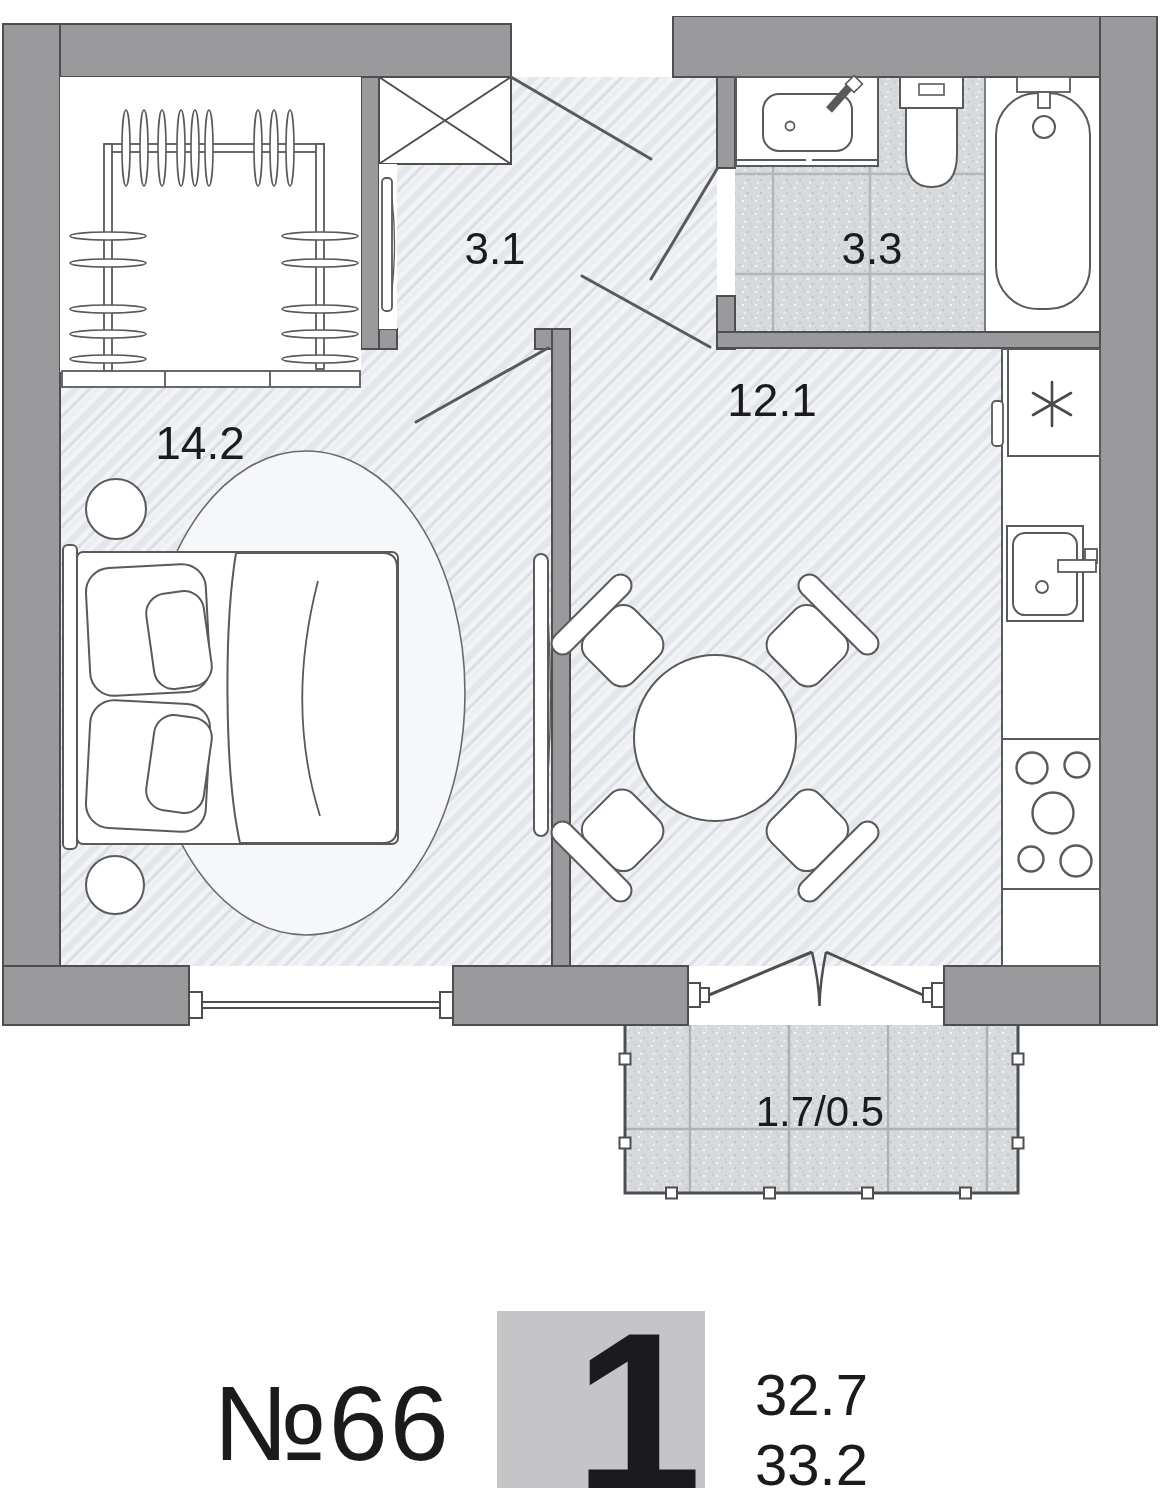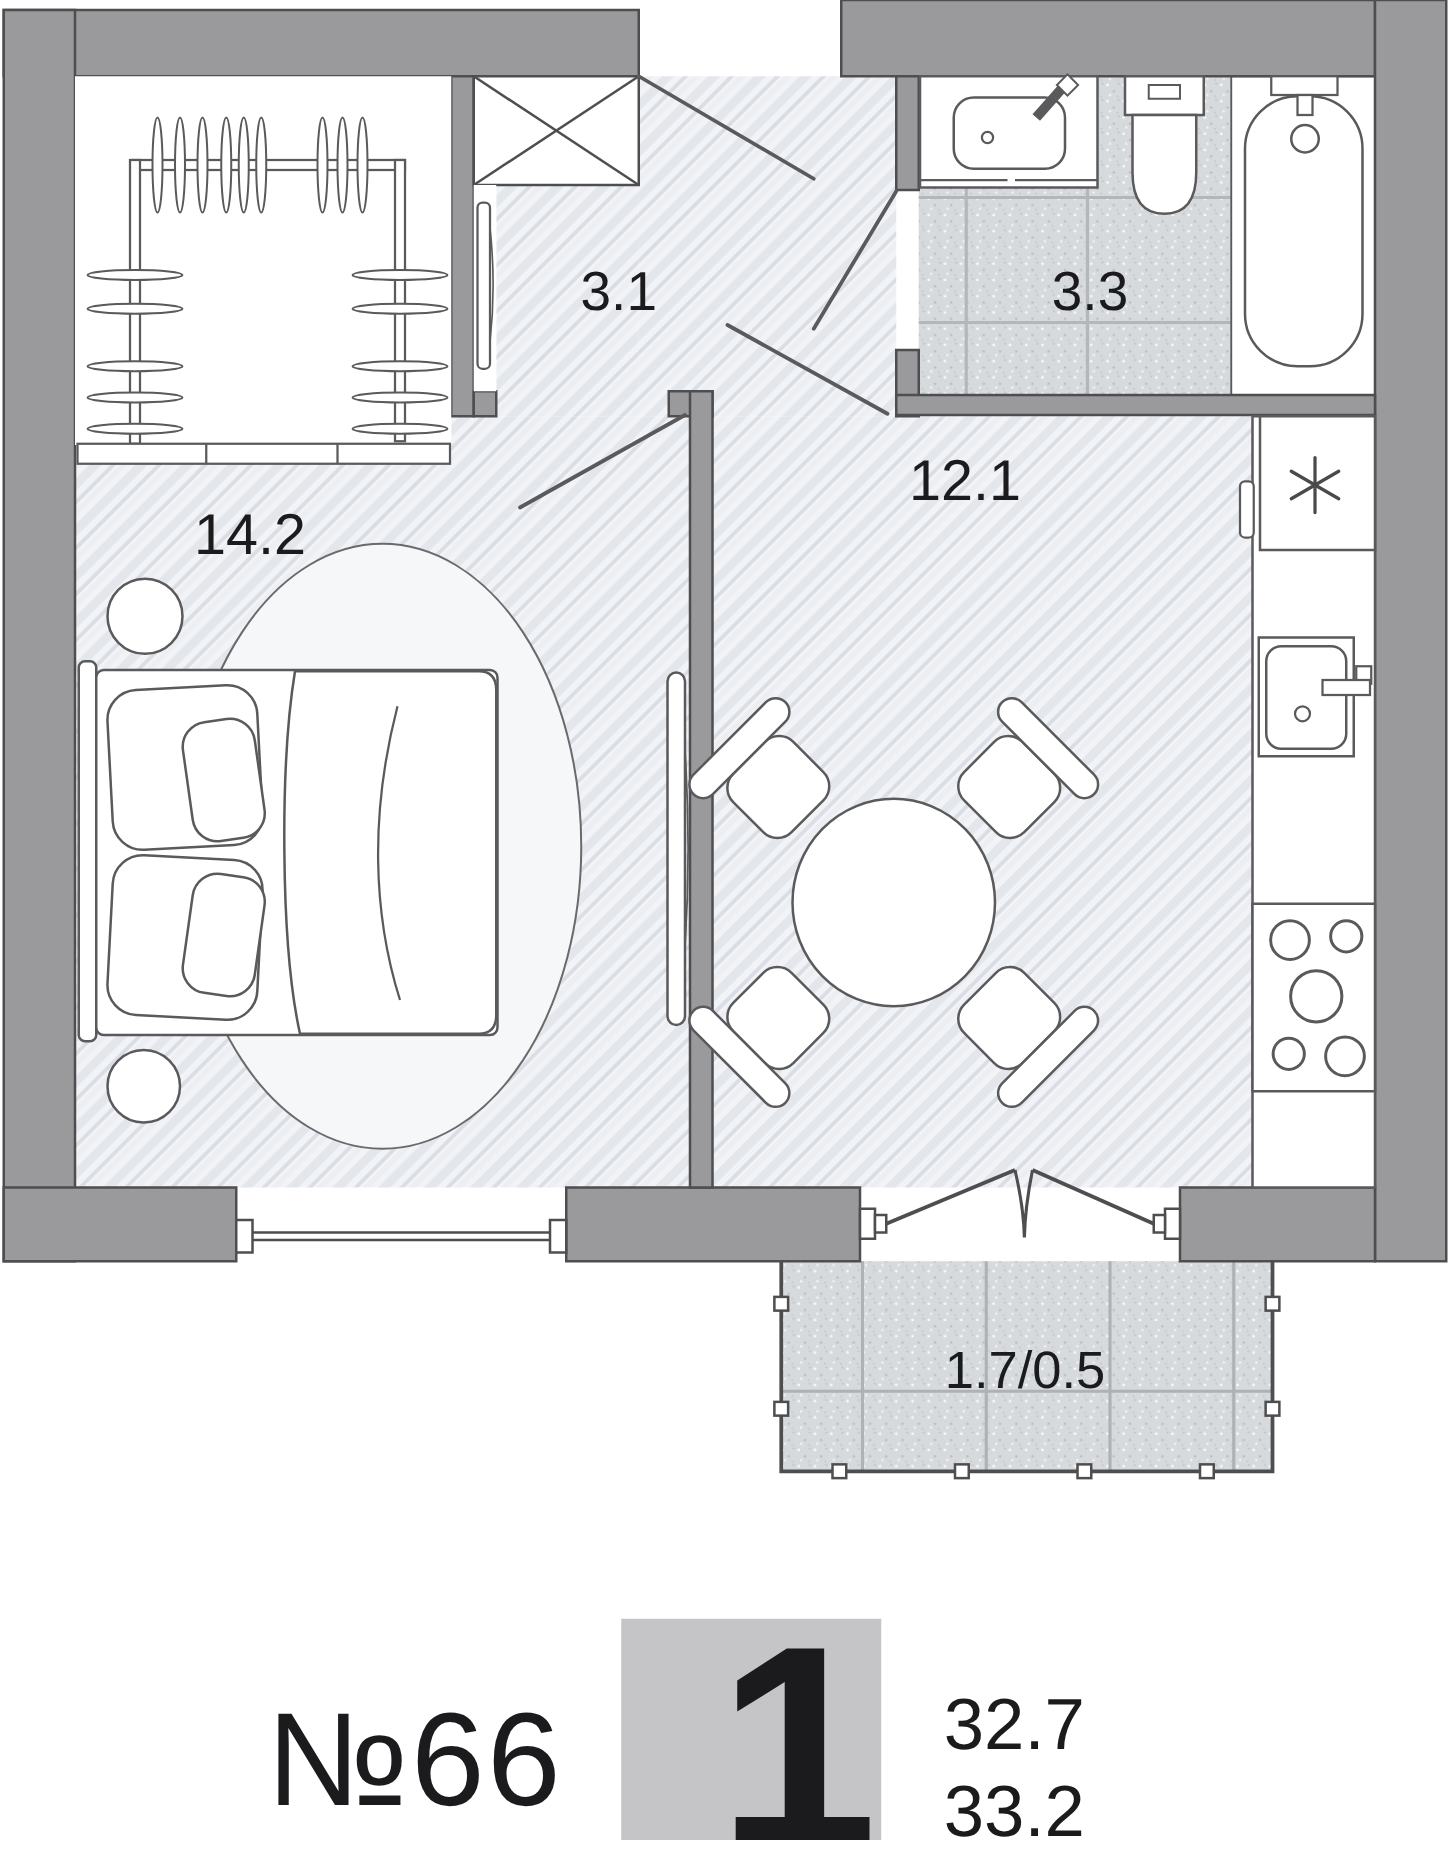--- a/index.html
+++ b/index.html
@@ -1,17 +1,17 @@
 <!DOCTYPE html>
 <html><head>
 <meta charset="utf-8">
 <style>
   html,body{margin:0;padding:0;background:#ffffff;}
   .stage{position:relative;width:1163px;height:1472px;background:#ffffff;overflow:hidden;
-         font-family:"Liberation Sans", sans-serif;}
+         font-family:"Liberation Sans", sans-serif;margin-top:16px;}
   svg{display:block;}
   text{font-family:"Liberation Sans","DejaVu Sans",sans-serif;fill:#1b1b1d;}
 </style>
 </head>
 <body>
 
 <div class="stage">
 <svg width="1163" height="1500" viewBox="0 0 1163 1500" xmlns="http://www.w3.org/2000/svg">
   <defs>
     <pattern id="hatch" width="26" height="26" patternUnits="userSpaceOnUse" patternTransform="rotate(-45)">

